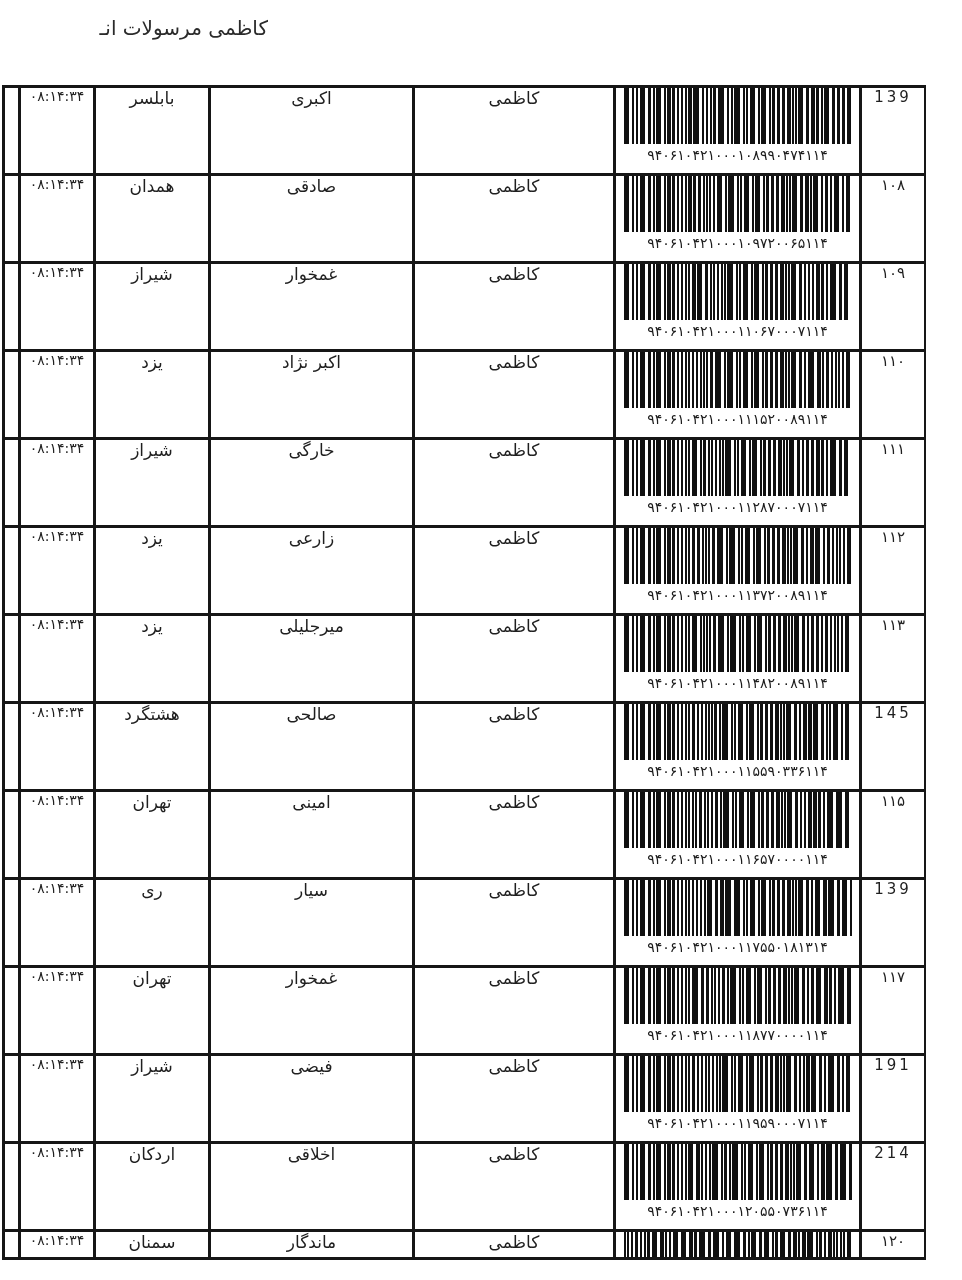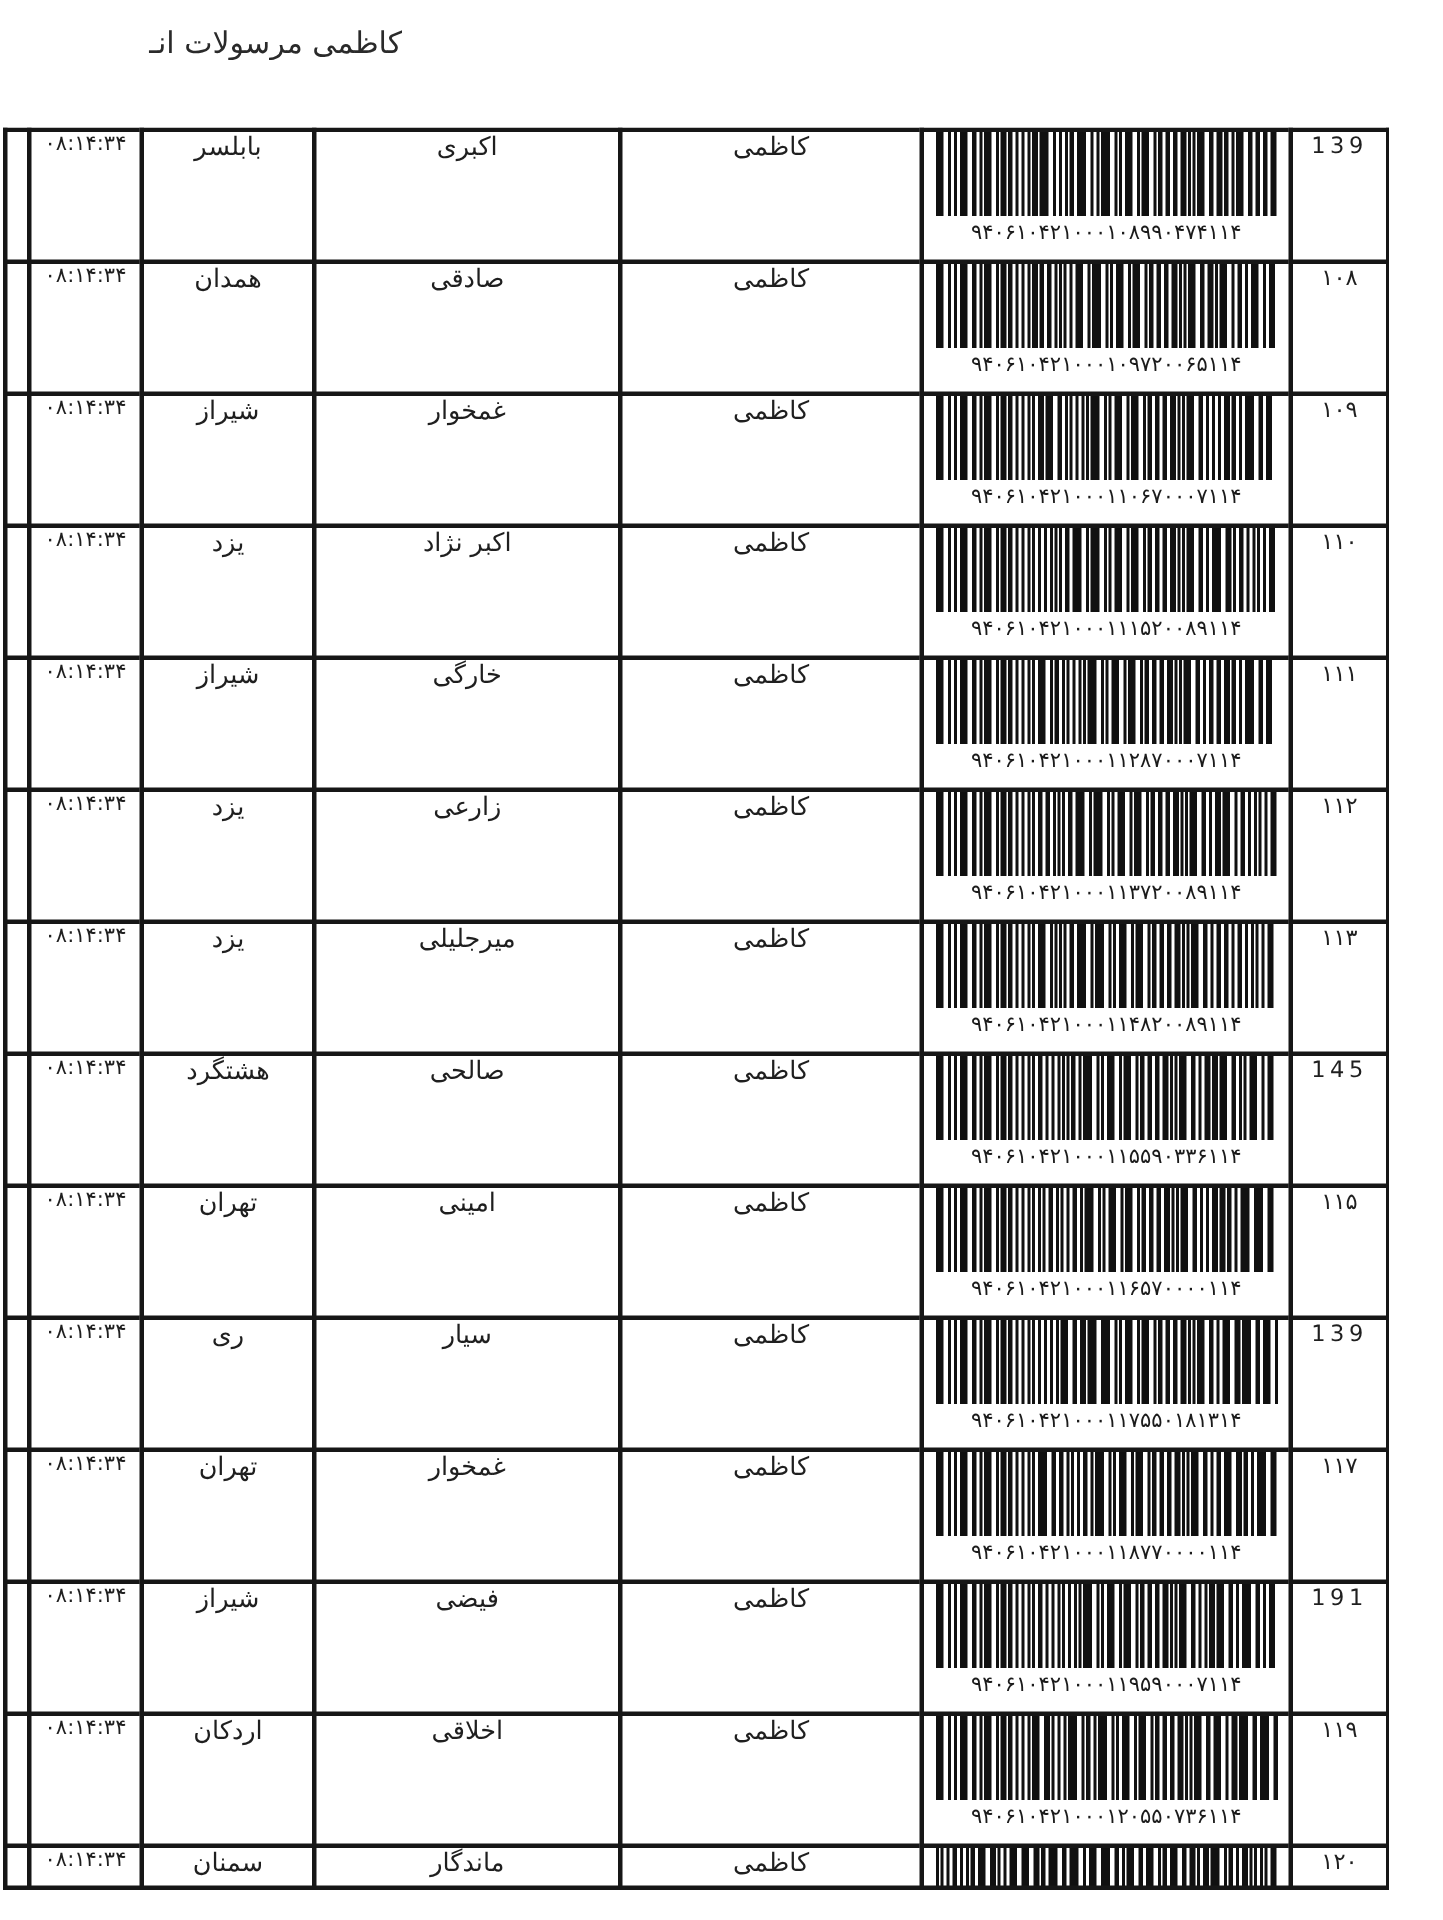--- a/index.html
+++ b/index.html
@@ -207,21 +207,21 @@
       <div class="track">۹۴۰۶۱۰۴۲۱۰۰۰۱۱۹۵۹۰۰۰۷۱۱۴</div>
     </td>
     <td class="c-sender">کاظمی</td>
     <td class="c-recipient">فیضی</td>
     <td class="c-city">شیراز</td>
     <td class="c-time">۰۸:۱۴:۳۴</td>
     <td class="c-sliver"></td>
   </tr>
 
   <tr>
-    <td class="c-no">۱۱۹</td>
+    <td class="c-no">214</td>
     <td class="c-bar">
       <div class="bars"><i style="width: 5px; margin-right: 3px;"></i><i style="width: 2px; margin-right: 2px;"></i><i style="width: 2px; margin-right: 2px;"></i><i style="width: 5px; margin-right: 3px;"></i><i style="width: 3px; margin-right: 2px;"></i><i style="width: 2px; margin-right: 1px;"></i><i style="width: 5px; margin-right: 3px;"></i><i style="width: 2px; margin-right: 1px;"></i><i style="width: 4px; margin-right: 1px;"></i><i style="width: 3px; margin-right: 2px;"></i><i style="width: 2px; margin-right: 2px;"></i><i style="width: 2px; margin-right: 2px;"></i><i style="width: 2px; margin-right: 1px;"></i><i style="width: 5px; margin-right: 3px;"></i><i style="width: 4px; margin-right: 1px;"></i><i style="width: 2px; margin-right: 2px;"></i><i style="width: 2px; margin-right: 2px;"></i><i style="width: 2px; margin-right: 1px;"></i><i style="width: 6px; margin-right: 3px;"></i><i style="width: 2px; margin-right: 1px;"></i><i style="width: 3px; margin-right: 2px;"></i><i style="width: 2px; margin-right: 1px;"></i><i style="width: 6px; margin-right: 3px;"></i><i style="width: 2px; margin-right: 1px;"></i><i style="width: 2px; margin-right: 2px;"></i><i style="width: 5px; margin-right: 3px;"></i><i style="width: 2px; margin-right: 1px;"></i><i style="width: 5px; margin-right: 3px;"></i><i style="width: 2px; margin-right: 1px;"></i><i style="width: 3px; margin-right: 2px;"></i><i style="width: 3px; margin-right: 2px;"></i><i style="width: 3px; margin-right: 2px;"></i><i style="width: 4px; margin-right: 1px;"></i><i style="width: 2px; margin-right: 1px;"></i><i style="width: 2px; margin-right: 1px;"></i><i style="width: 5px; margin-right: 3px;"></i><i style="width: 3px; margin-right: 2px;"></i><i style="width: 5px; margin-right: 3px;"></i><i style="width: 2px; margin-right: 2px;"></i><i style="width: 4px; margin-right: 1px;"></i><i style="width: 6px; margin-right: 3px;"></i><i style="width: 3px; margin-right: 2px;"></i><i style="width: 6px; margin-right: 3px;"></i><i style="width: 4px;"></i></div>
       <div class="track">۹۴۰۶۱۰۴۲۱۰۰۰۱۲۰۵۵۰۷۳۶۱۱۴</div>
     </td>
     <td class="c-sender">کاظمی</td>
     <td class="c-recipient">اخلاقی</td>
     <td class="c-city">اردکان</td>
     <td class="c-time">۰۸:۱۴:۳۴</td>
     <td class="c-sliver"></td>
   </tr>

